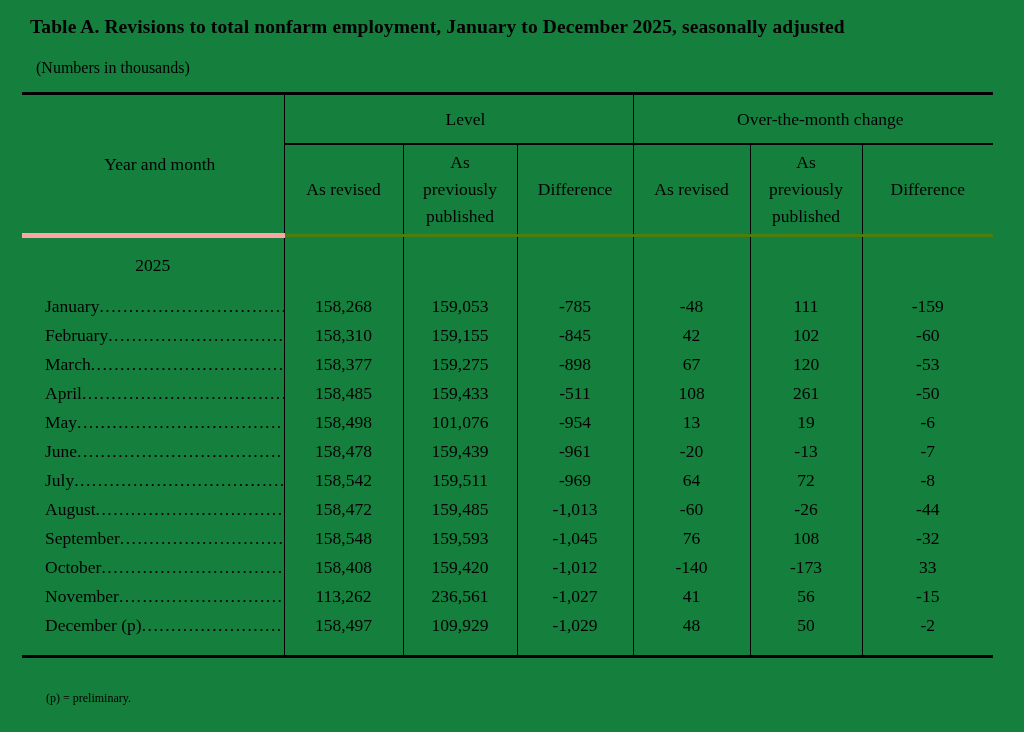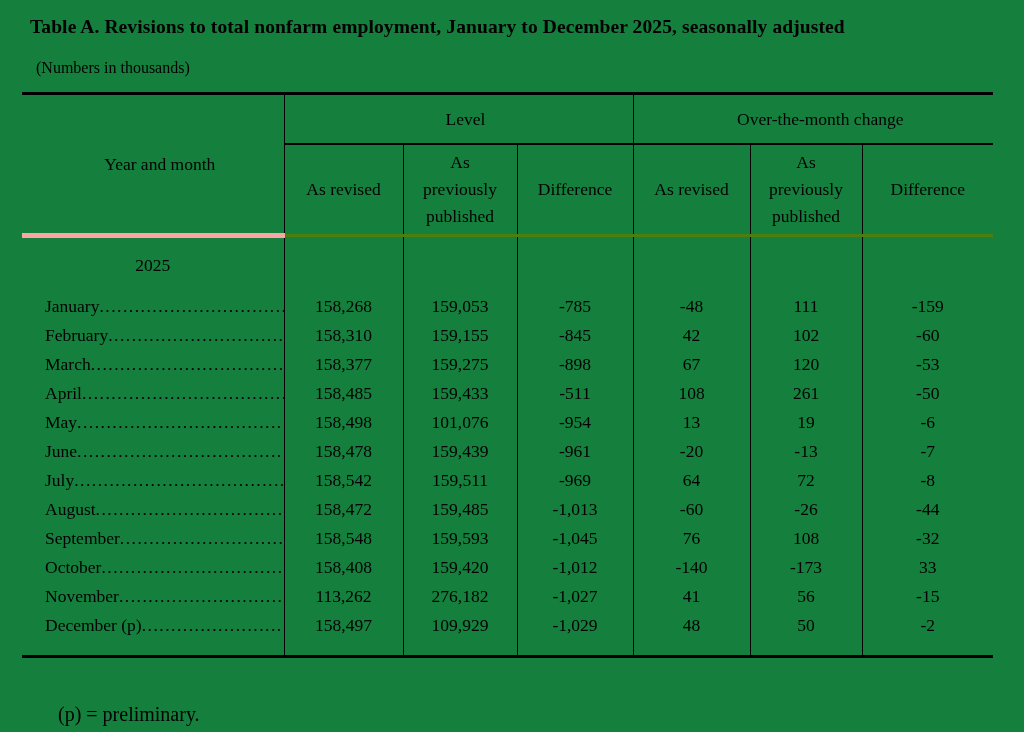--- a/index.html
+++ b/index.html
@@ -67,23 +67,23 @@
     padding-left: 7px;
     width: 253px;
     margin-left: 16px;
   }
   .leader {
     overflow: hidden;
     letter-spacing: 1.5px;
     flex: 0 0 auto;
   }
   .footnote {
-    margin: 16px;
+    margin: 4px;
     padding: 29px 0 0 42px;
-    font-size: 20px;
+    font-size: 12px;
   }
 </style>
 </head>
 <body>
 
 <div class="page">
 
   <p class="title">Table A. Revisions to total nonfarm employment, January to December 2025, seasonally adjusted</p>
   <p class="subtitle">(Numbers in thousands)</p>
 
@@ -264,21 +264,21 @@
         <td>33</td>
       </tr>
       <tr class="mrow">
         <td class="labelcell br">
             <div class="labelwrap">
               <span>November</span>
               <span class="leader">........................................................................................</span>
             </div>
           </td>
         <td class="br">113,262</td>
-        <td class="br">276,182</td>
+        <td class="br">236,561</td>
         <td class="br">-1,027</td>
         <td class="br">41</td>
         <td class="br">56</td>
         <td>-15</td>
       </tr>
       <tr class="mrow">
         <td class="labelcell br">
             <div class="labelwrap">
               <span>December (p)</span>
               <span class="leader">........................................................................................</span>

